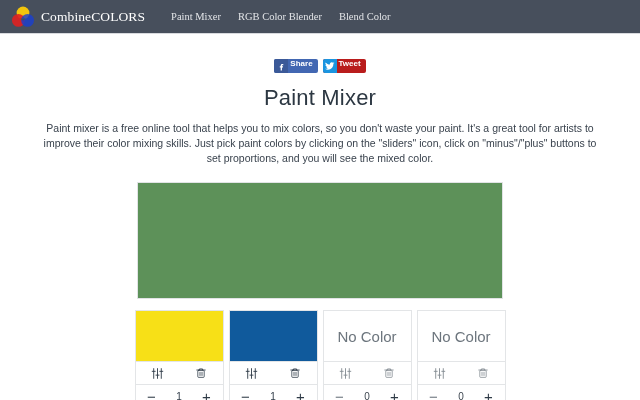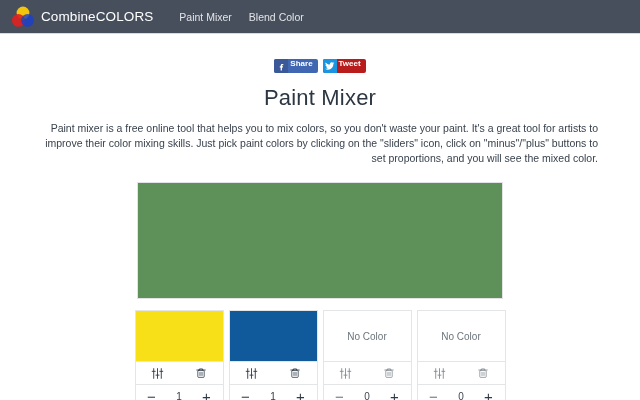--- a/index.html
+++ b/index.html
@@ -18,20 +18,21 @@
 
   
   .navbar {
     height: 34px;
     background: #474f5c;
     display: flex;
     align-items: center;
     padding: 0 0 0 11px;
     box-sizing: border-box;
     border-bottom: 1px solid #d8dade;
+    font-family: Liberation Serif, serif;
   }
   .brand {
     display: flex;
     align-items: center;
     gap: 6px;
     margin-right: 26px;
   }
   .logo {
     width: 24px;
     height: 24px;
@@ -96,21 +97,21 @@
     text-align: center;
     font-size: 22px;
     font-weight: normal;
     color: #2c3742;
     margin: 12px 0 0 0;
     letter-spacing: .2px;
   }
   .description {
     margin: 10px auto 0 auto;
     width: 556px;
-    text-align: right;
+    text-align: center;
     font-size: 10.5px;
     line-height: 15px;
     color: #39424d;
   }
 
   
   .result-wrap {
     display: flex;
     justify-content: center;
     margin-top: 16px;
@@ -133,21 +134,21 @@
     width: 89px;
     border: 1px solid #e3e5e7;
     box-sizing: border-box;
     background: #ffffff;
   }
   .card-swatch {
     height: 50px;
     display: flex;
     align-items: center;
     justify-content: center;
-    font-size: 10px;
+    font-size: 15px;
     color: #6c757d;
   }
   .card-tools {
     height: 22px;
     border-top: 1px solid #e3e5e7;
     display: flex;
     align-items: center;
     justify-content: space-around;
   }
   .tool-btn {
@@ -193,20 +194,21 @@
         <circle cx="12" cy="8" r="6.4" fill="#f2c40c"></circle>
         <circle cx="7.4" cy="15.4" r="6.4" fill="#e02020" fill-opacity="0.9"></circle>
         <circle cx="16.6" cy="15.4" r="6.4" fill="#1a3fd0" fill-opacity="0.82"></circle>
         <path d="M12 8 m -3 5 a 6.4 6.4 0 0 0 6 0 a 6.4 6.4 0 0 1 -3 2.6 a 6.4 6.4 0 0 1 -3 -2.6 z" fill="#2f6b1f" opacity="0.55"></path>
       </svg>
     </span>
     <span class="brand-text">CombineCOLORS</span>
   </div>
   <div class="nav-links">
     <a class="nav-link">Paint Mixer</a>
+    <a class="nav-link">RGB Color Blender</a>
     <a class="nav-link">Blend Color</a>
   </div>
 </div>
 
 <div class="social-row">
   <div class="sbtn fb">
     <span class="glyph">
       <svg width="9" height="9" viewBox="0 0 24 24">
           <path fill="#ffffff" d="M14.5 8.5h2.3V5.3h-2.8c-2.6 0-4.2 1.6-4.2 4.2v1.8H7.4v3.2h2.4v8.1h3.4v-8.1h2.6l.4-3.2h-3v-1.5c0-.8.3-1.3 1.3-1.3z"></path>
         </svg>

